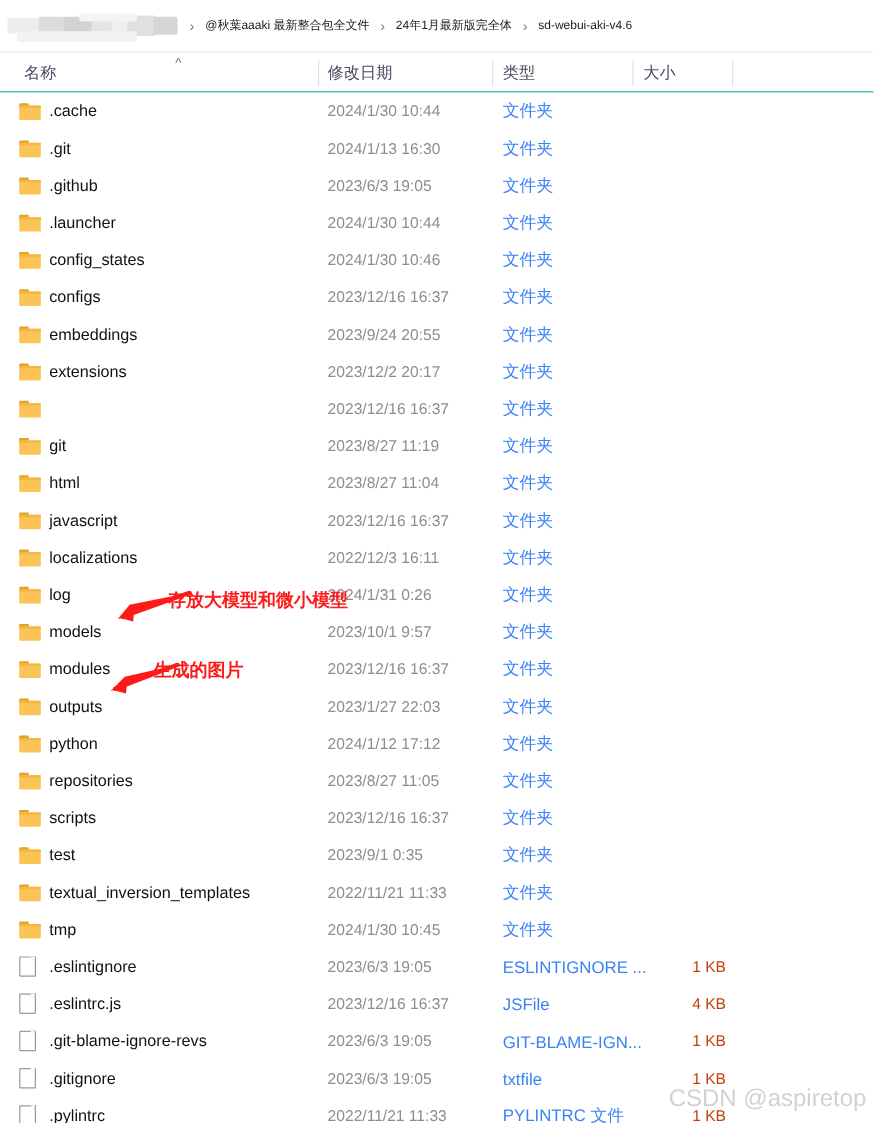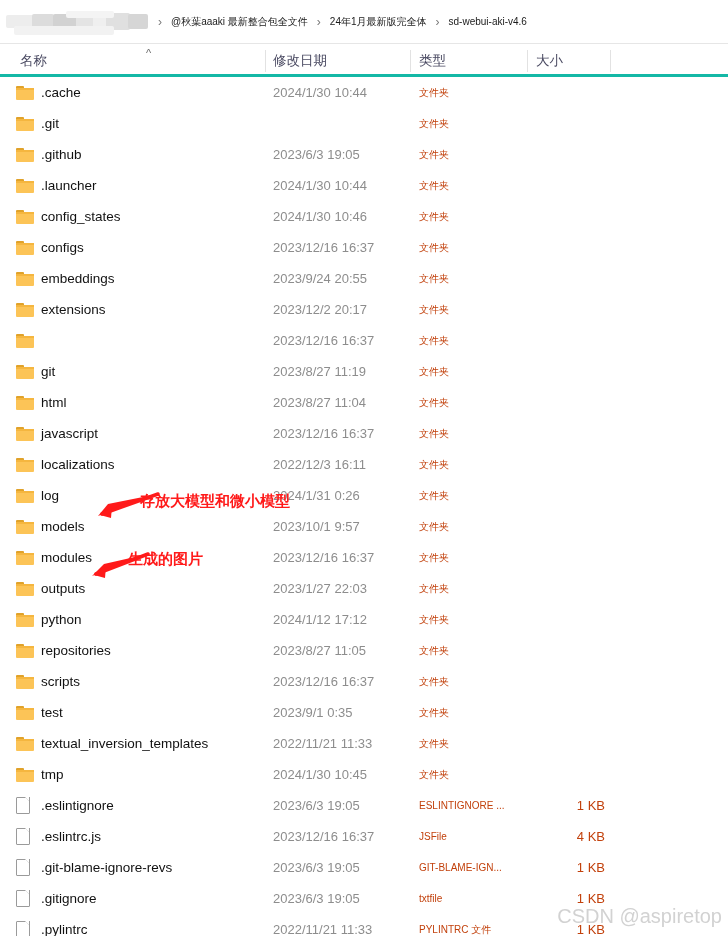--- a/index.html
+++ b/index.html
@@ -69,21 +69,21 @@
     white-space: nowrap;
     line-height: 1;
   }
 
   
   .colheader {
     position: absolute;
     left: 0; top: 44px;
     width: 728px; height: 33px;
     background: #ffffff;
-    border-bottom: 3px solid #14b8a6;
+    border-bottom: 1px solid #14b8a6;
   }
   .colheader .ch {
     position: absolute;
     top: 0;
     height: 33px;
     display: flex;
     align-items: center;
     font-size: 13.5px;
     color: #4a4a62;
     white-space: nowrap;
@@ -135,21 +135,21 @@
     top: 0;
     height: 31px;
     display: flex;
     align-items: center;
     white-space: nowrap;
   }
 
   .c-icon { left: 16px; width: 20px; }
   .c-name { left: 41px; font-size: 13.5px; color: #111111; }
   .c-date { left: 273px; font-size: 13px; color: #8d8d8d; }
-  .c-type { left: 419px; font-size: 10px; color: #c2410c; }
+  .c-type { left: 419px; font-size: 14px; color: #3b82f6; }
   .c-size { left: 527px; width: 78px; justify-content: flex-end;
             font-size: 13px; color: #c2410c; }
 
   
   .ico-folder {
     position: relative;
     width: 18px; height: 14px;
   }
   .ico-folder .tab {
     position: absolute;
@@ -289,20 +289,21 @@
       </div>
       <div class="row">
         <div class="cell c-icon">
           <span class="ico-folder">
             <span class="tab"></span>
             <span class="body"></span>
             <span class="lip"></span>
           </span>
         </div>
         <div class="cell c-name">.git</div>
+        <div class="cell c-date">2024/1/13 16:30</div>
         <div class="cell c-type">文件夹</div>
         <div class="cell c-size"></div>
       </div>
       <div class="row">
         <div class="cell c-icon">
           <span class="ico-folder">
             <span class="tab"></span>
             <span class="body"></span>
             <span class="lip"></span>
           </span>

